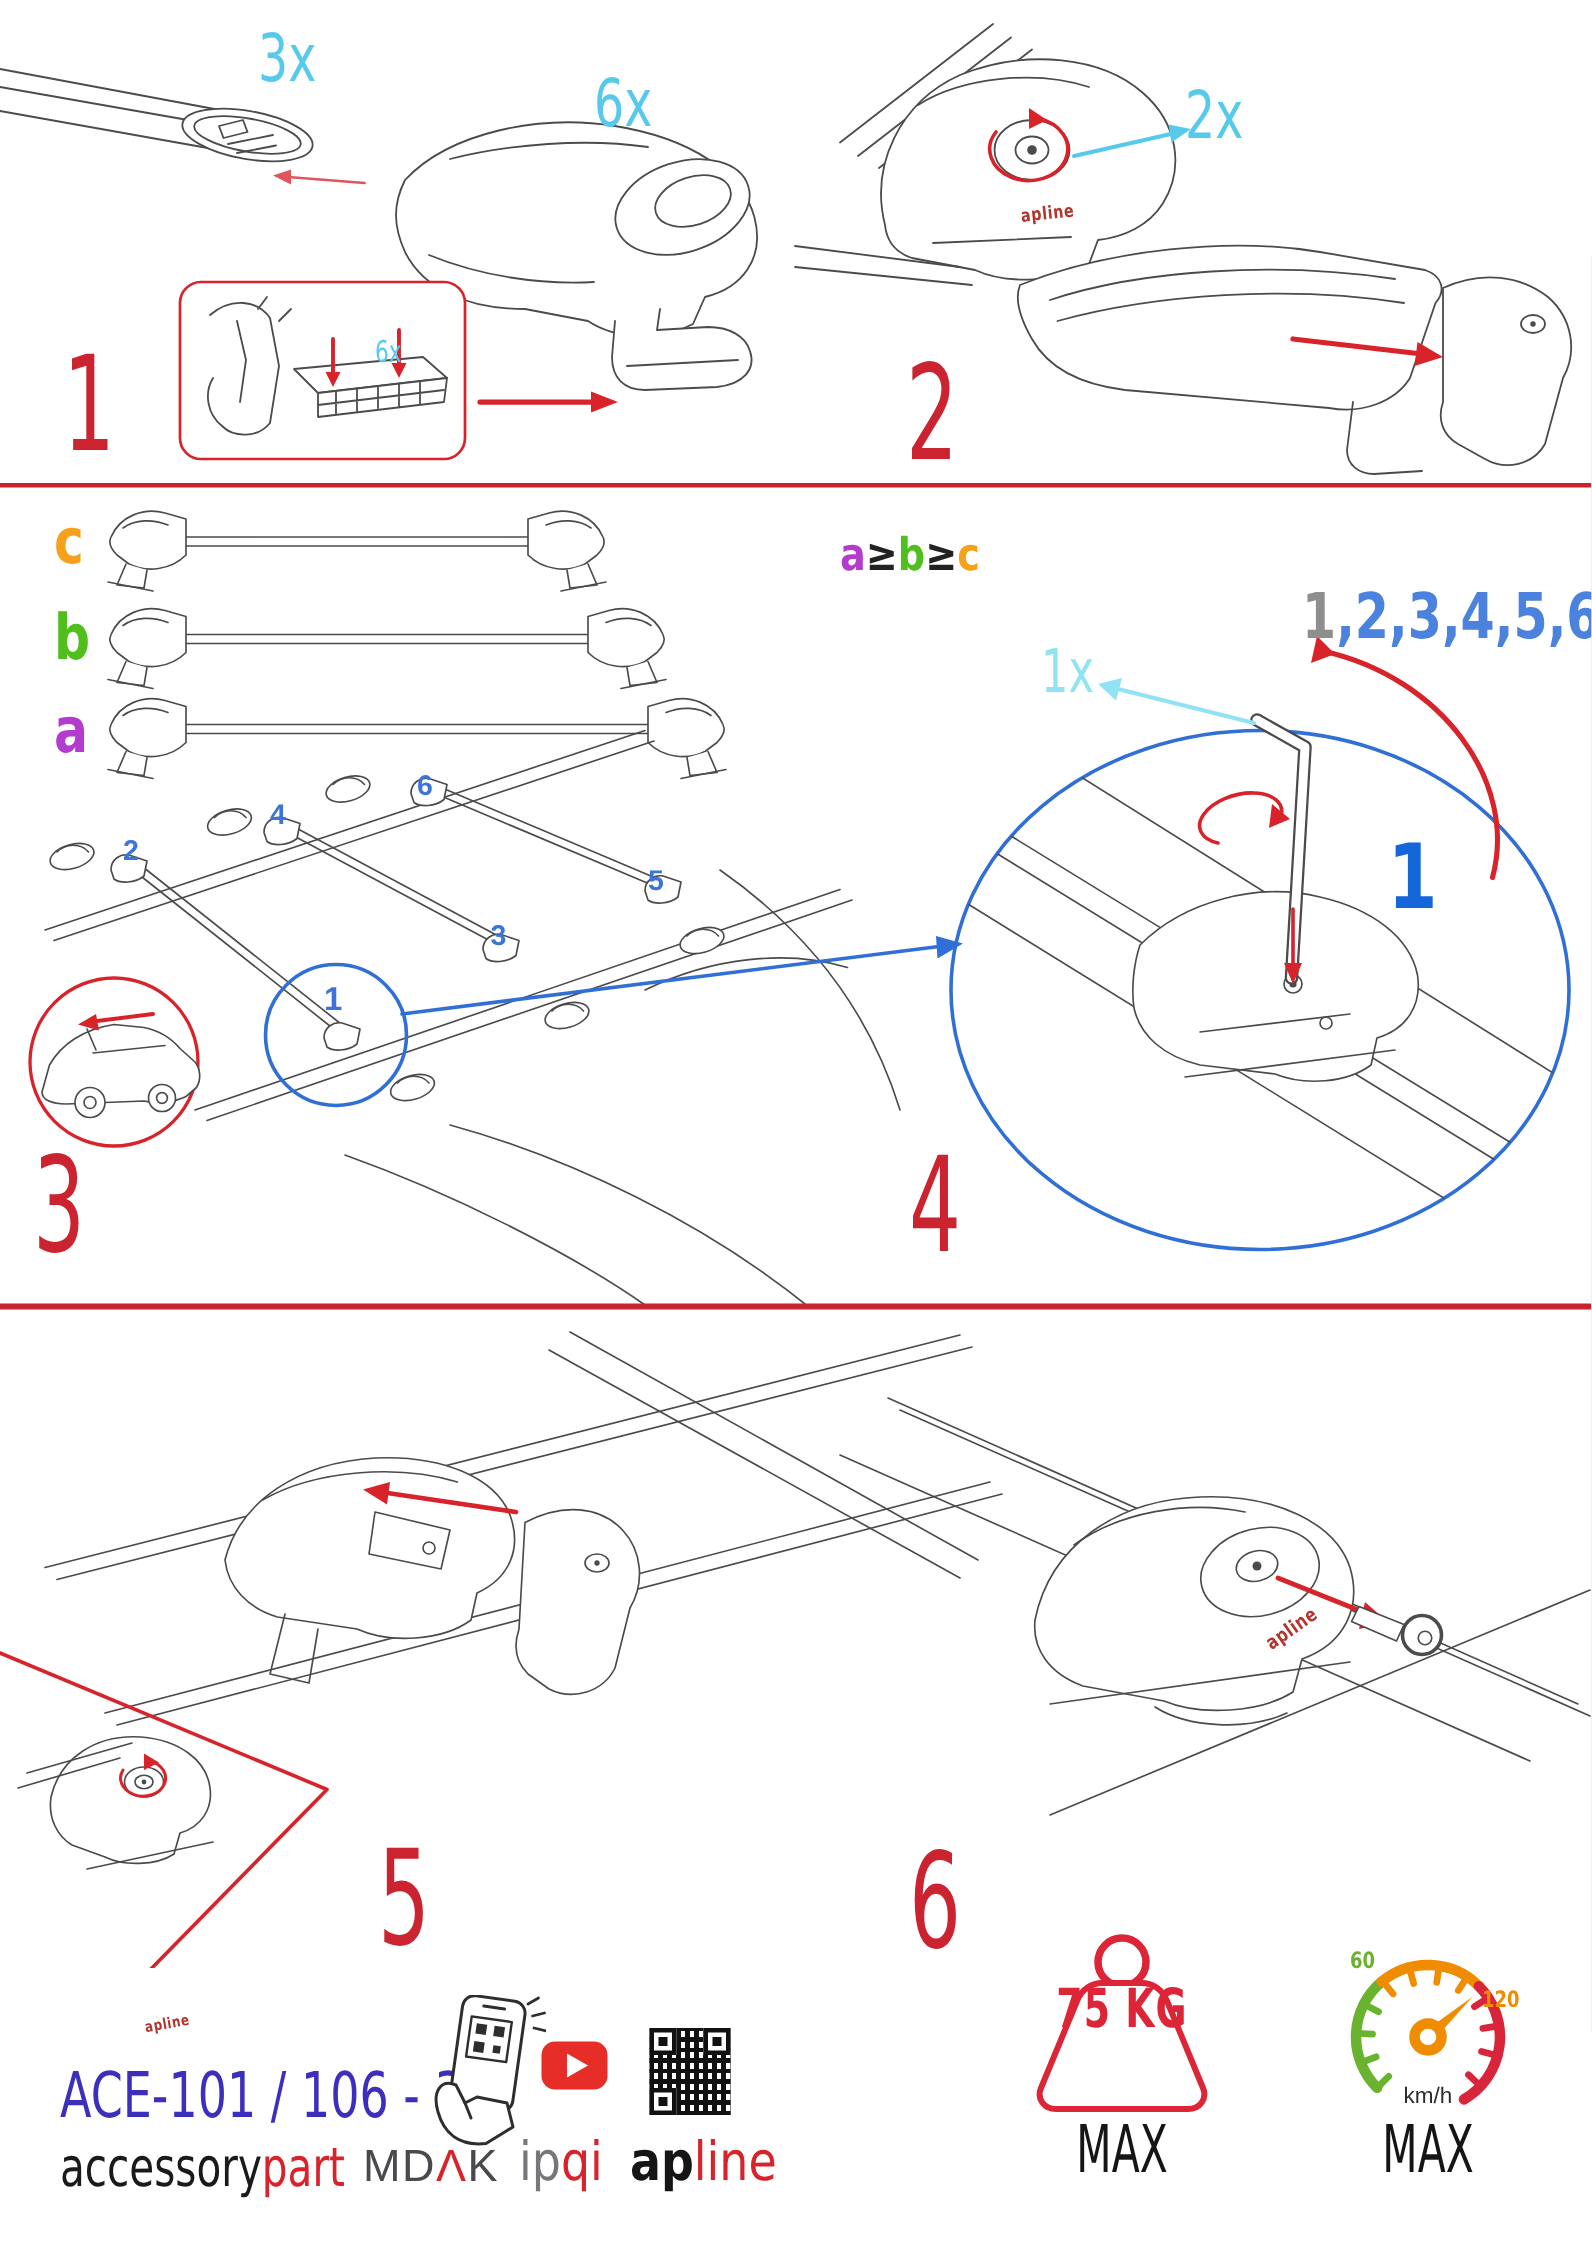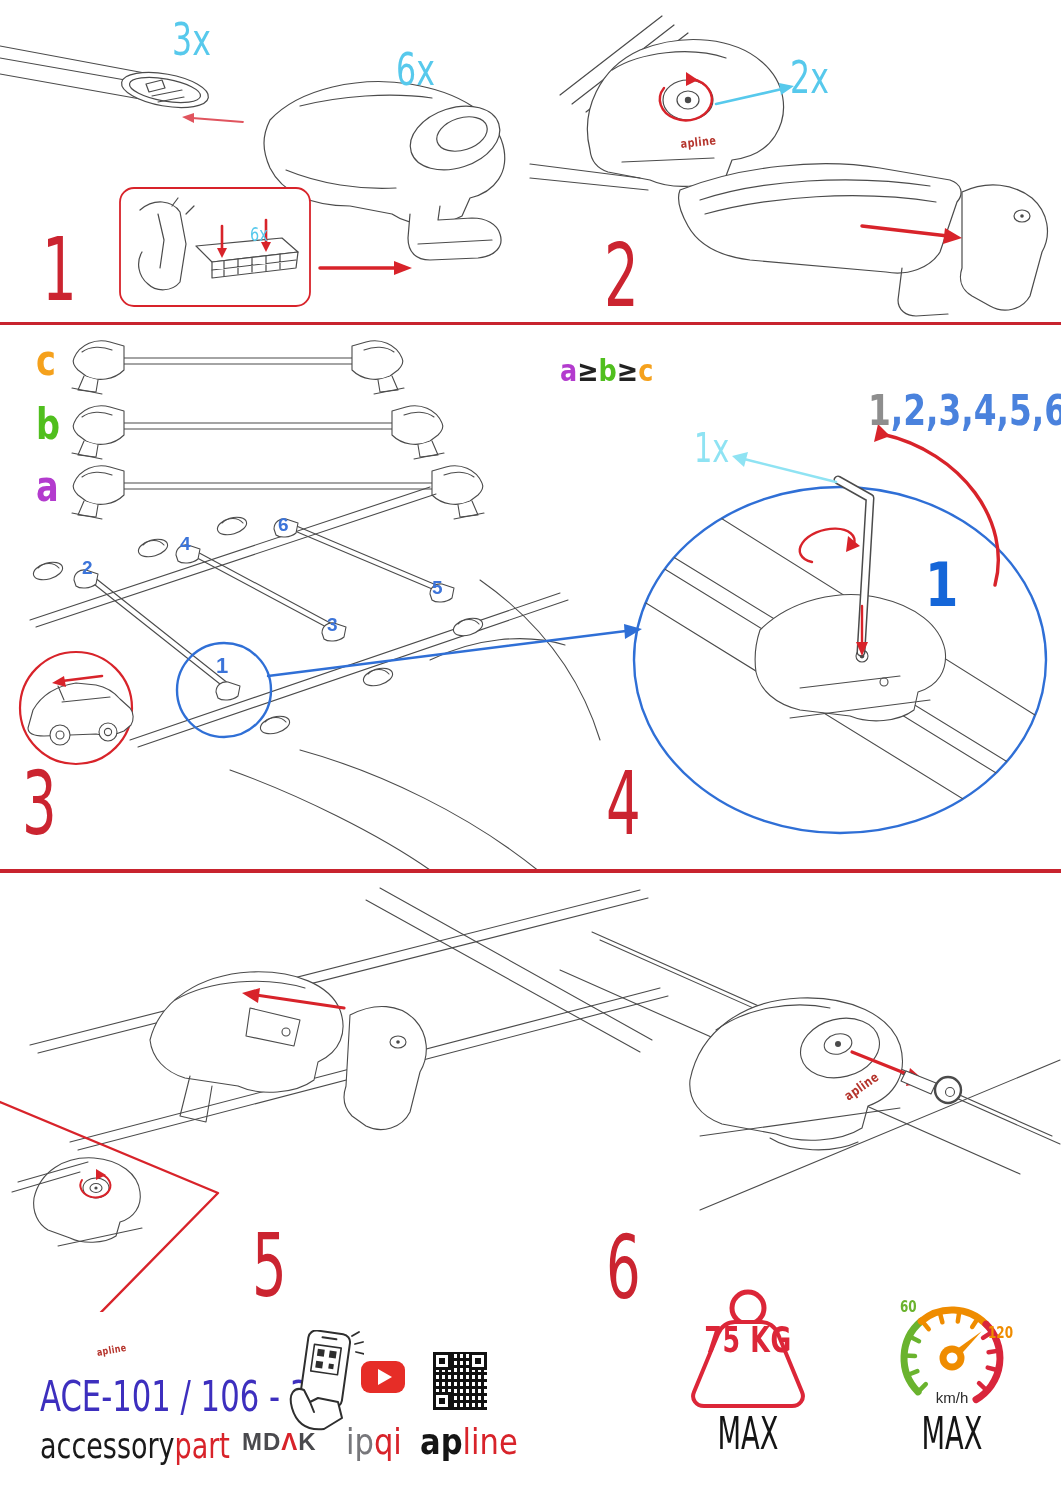--- a/index.html
+++ b/index.html
@@ -370,21 +370,21 @@
     <rect x="1" y="1" width="44" height="32" rx="9" fill="#e62d27"></rect>
     <polygon points="18,9 18,25 32,17" fill="#ffffff"></polygon>
   </svg>
 
   <div class="qr">
     <div class="finder" style="left:0;top:0;"></div>
     <div class="finder" style="right:0;top:0;"></div>
     <div class="finder" style="left:0;bottom:0;"></div>
   </div>
 
-  <span class="t" style="left:242px;top:1430px;font-size:24px;font-weight:700;letter-spacing:1px;">
+  <span class="t" style="left:242px;top:1430px;font-size:30px;font-weight:400;letter-spacing:1px;">
     <span style="color:#4a4a4e;">MD</span><span style="color:#d8232a;">Λ</span><span style="color:#4a4a4e;">K</span>
   </span>
   <span class="t cond" style="left:346px;top:1424px;font-size:36px;font-weight:400;transform:scaleX(.85);">
     <span style="color:#77777b;">ip</span><span style="color:#d8232a;">qi</span>
   </span>
   <span class="t cond" style="left:420px;top:1424px;font-size:36px;transform:scaleX(.85);">
     <span style="color:#151515;font-weight:600;">ap</span><span style="color:#d8232a;font-weight:400;">line</span>
   </span>
 
   <svg width="156" height="132" viewBox="0 0 156 132" style="left:670px;top:1286px" fill="none" stroke="#dc2638" stroke-linejoin="round">

